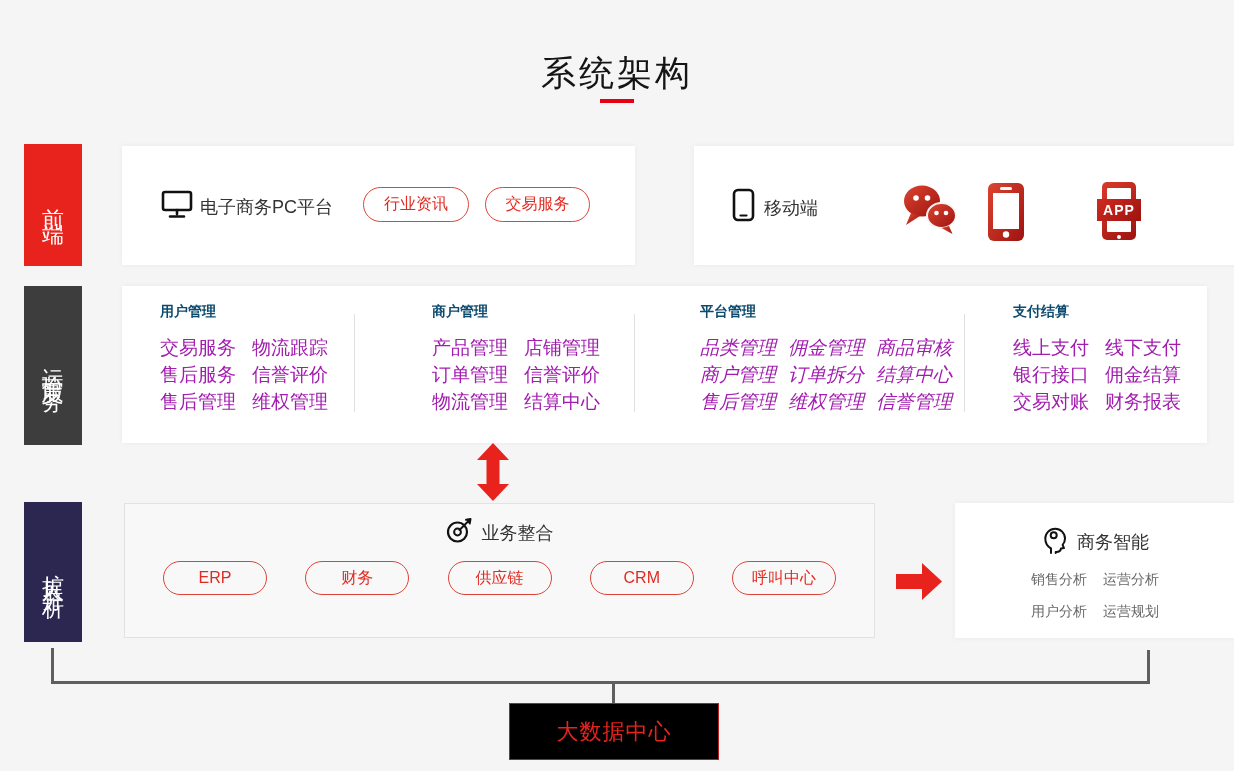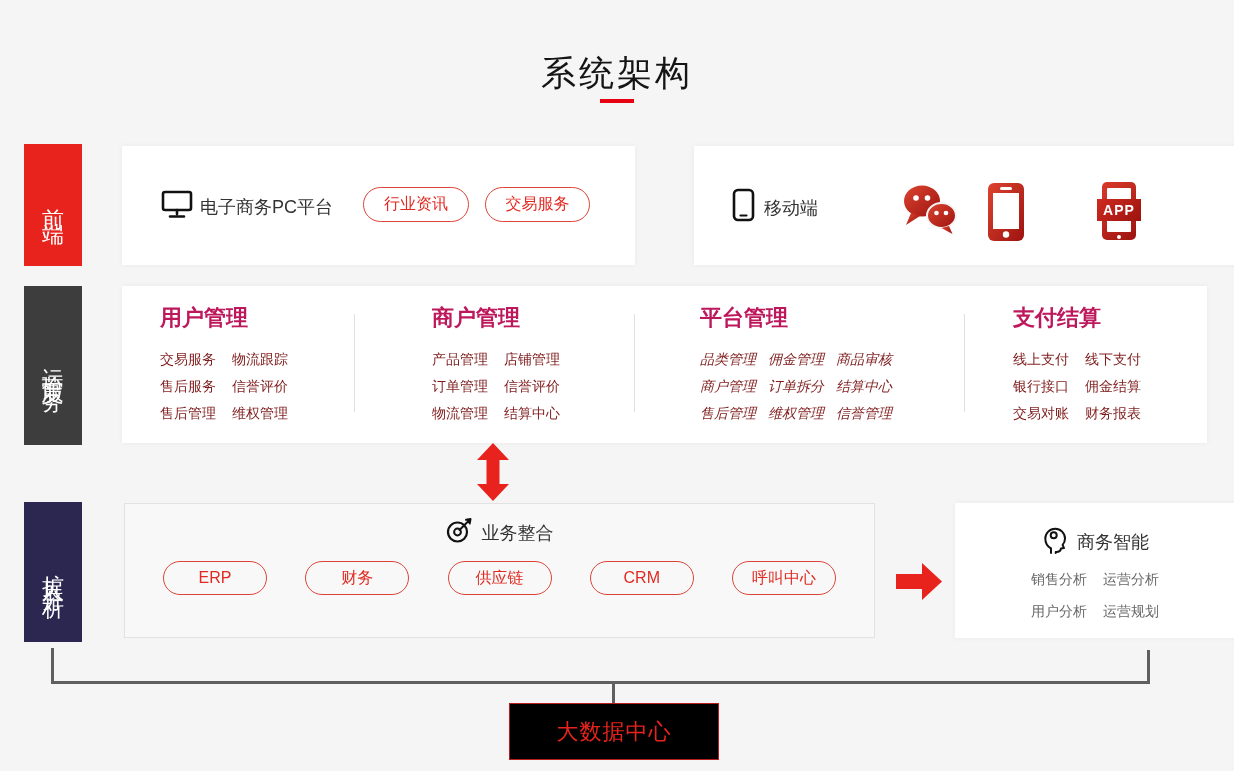--- a/index.html
+++ b/index.html
@@ -30,22 +30,22 @@
 
   .card-head-label{font-size:18px;color:#333;}
   .abs{position:absolute;}
 
   
   .pill{display:flex;align-items:center;justify-content:center;box-sizing:border-box;
     border:1px solid #dc4438;border-radius:18px;color:#e02a22;font-size:16px;background:transparent;}
 
   
   .svc{position:absolute;top:17px;}
-  .svc-title{font-size:22px;font-weight:bold;color:#be185d;}
-  .svc-rows{margin-top:13px;font-size:14px;color:#7f1d1d;line-height:27px;}
+  .svc-title{font-size:14px;font-weight:bold;color:#0c4a6e;}
+  .svc-rows{margin-top:13px;font-size:19px;color:#a21caf;line-height:27px;}
   .svc-row span{display:inline-block;margin-right:16px;}
   .svc-row.tight span{margin-right:12px;font-style:italic;}
   .svc-row span:last-child{margin-right:0;}
   .svc-divider{position:absolute;top:28px;width:1px;height:98px;background:#e0e0e0;}
 
   
   .integration-head{position:absolute;left:0;right:0;top:13px;display:flex;align-items:center;justify-content:center;gap:9px;}
   .integration-pills{position:absolute;left:38px;right:38px;top:57px;display:flex;justify-content:space-between;}
   .integration-pills .pill{width:104px;height:34px;border-radius:17px;}
 

